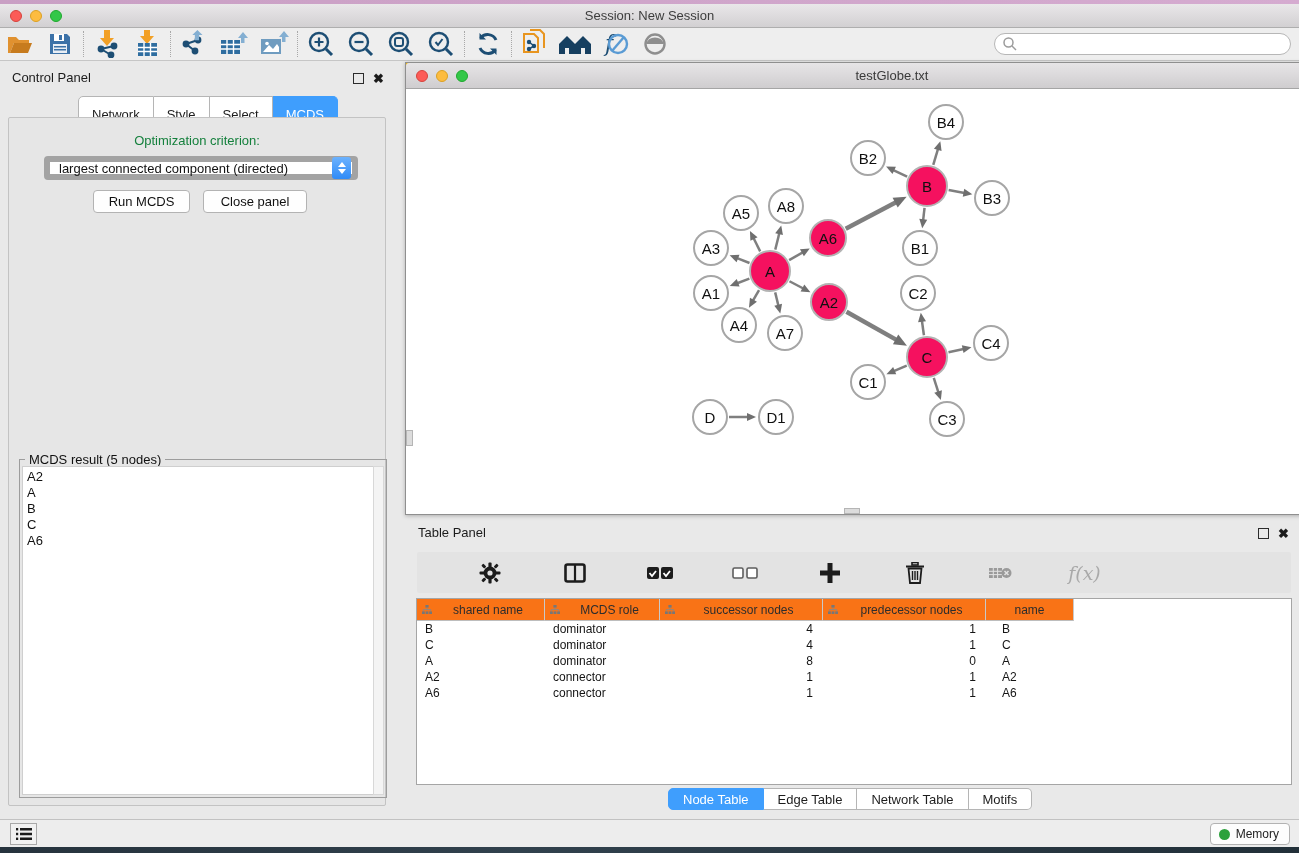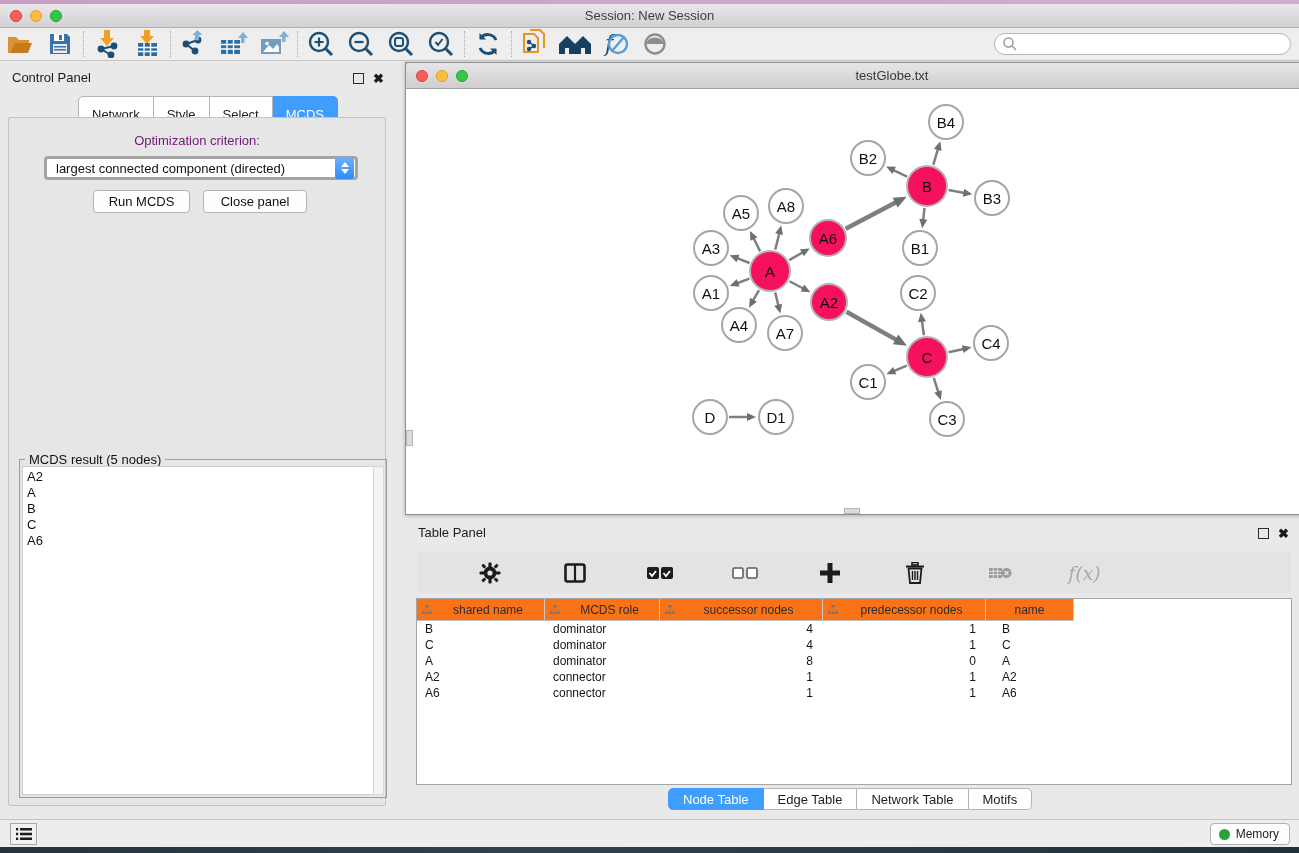--- a/index.html
+++ b/index.html
@@ -44,23 +44,23 @@
   .mini-close { font-weight:bold; color:#1b1b1b; font-size:13px; }
   #cp-winbtns { position:absolute; right:8px; top:5px; display:flex; gap:9px; align-items:center; }
   #cp-tabs { position:absolute; left:74px; top:30px; display:flex; }
   .cp-tab { height:36px; padding:0 13px; background:#fff; border:1px solid #b5b5b5; border-left:none;
      display:flex; align-items:center; font-size:13px; color:#1d1d1d; }
   .cp-tab:first-child { border-left:1px solid #b5b5b5; border-radius:5px 0 0 5px; }
   .cp-tab:last-child { border-radius:0 5px 5px 0; }
   .cp-tab.active { background:#3f9efd; border-color:#3f9efd; color:#fff; }
   #cp-body { position:absolute; left:4px; top:51px; width:378px; height:689px; background:#e6e6e6;
      border:1px solid #c3c3c3; border-radius:2px; }
-  #opt-label { position:absolute; left:0; right:0; top:15px; text-align:center; color:#701a75; }
+  #opt-label { position:absolute; left:0; right:0; top:15px; text-align:center; color:#15803d; }
   #criterion { position:absolute; left:35px; top:38px; width:314px; height:24px; background:#fff;
-     border:3px solid #a3a3a3; border-radius:4px; display:flex; align-items:center; }
+     border:6px solid #a3a3a3; border-radius:4px; display:flex; align-items:center; }
   #criterion .val { flex:1; padding-left:9px; font-size:13px; color:#111; white-space:nowrap; overflow:hidden; }
   #criterion .stepper { width:19px; height:22px; background:linear-gradient(#6cb2fe,#2f8bf7); border-radius:3px;
      margin-right:1px; display:flex; flex-direction:column; align-items:center; justify-content:center; gap:2px; }
   .tri-up { width:0; height:0; border-left:4px solid transparent; border-right:4px solid transparent; border-bottom:5px solid #fff; }
   .tri-dn { width:0; height:0; border-left:4px solid transparent; border-right:4px solid transparent; border-top:5px solid #fff; }
   .push-btn { position:absolute; height:23px; background:#fefefe; border:1px solid #b3b3b3; border-radius:4px;
      display:flex; align-items:center; justify-content:center; font-size:13px; color:#111; }
   #run-btn { left:84px; top:72px; width:97px; }
   #closepanel-btn { left:194px; top:72px; width:104px; }
   #mcds-group { position:absolute; left:10px; top:341px; width:368px; height:339px; border:1px solid #9d9d9d; }

